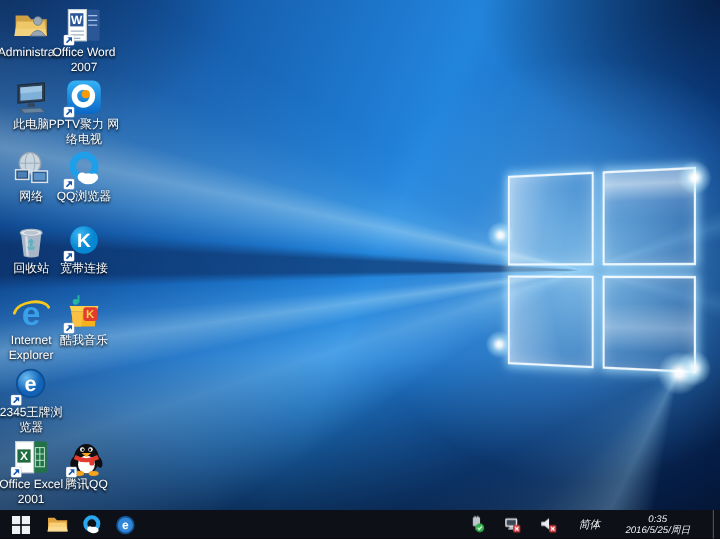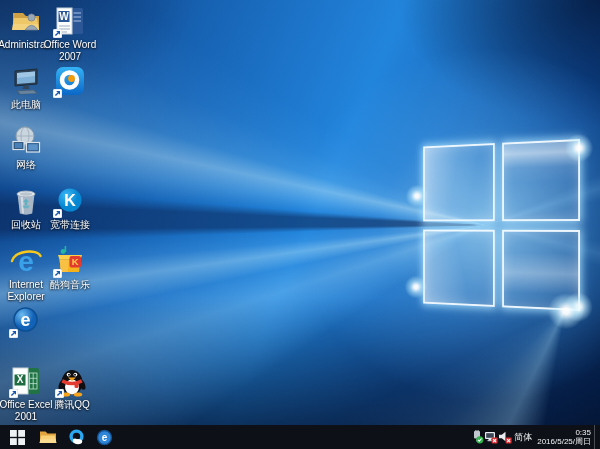--- a/index.html
+++ b/index.html
@@ -49,24 +49,24 @@
   .art svg{display:block;}
   .lbl{margin-top:2px;font-size:10px;line-height:11.5px;color:#fff;text-align:center;
     white-space:pre-line;text-shadow:0 1px 2px rgba(0,0,0,.85),0 0 3px rgba(0,0,0,.45);}
   .badge{position:absolute;left:-1px;bottom:-1px;width:9px;height:9px;}
   
   .taskbar{position:absolute;left:0;right:0;bottom:0;height:24px;background:rgba(13,17,23,.97);
     display:flex;align-items:center;color:#e8eaed;}
   .tb-left{display:flex;align-items:center;height:100%;}
   .tbtn{width:28px;height:24px;display:flex;align-items:center;justify-content:center;background:transparent;border:0;padding:0;}
   .tbtn.start{width:34px;}
-  .tb-right{margin-left:auto;display:flex;align-items:center;height:100%;gap:0;padding-left:4px;}
+  .tb-right{margin-left:auto;display:flex;align-items:center;height:100%;gap:16px;padding-left:4px;font-style:italic;}
   .trayicon{width:14px;height:14px;display:flex;align-items:center;justify-content:center;}
   .lang{font-size:9px;color:#f0f2f4;padding:0 2px;}
-  .clock{font-size:8px;line-height:9px;text-align:right;color:#f0f2f4;padding:0 3px;white-space:nowrap;}
+  .clock{font-size:8px;line-height:9px;text-align:center;color:#f0f2f4;padding:0 3px;white-space:nowrap;}
   .showdesk{width:5px;height:100%;border-left:1px solid rgba(255,255,255,.25);}
 </style>
 </head>
 <body>
 
 <div class="screen">
   <div class="desktop">
     <div class="wall"></div>
 
     <div class="winlogo">
@@ -160,20 +160,22 @@
             </defs>
           <circle cx="15.5" cy="14.5" r="11.5" fill="url(#g2345)" stroke="#0d4f92" stroke-width="1.6"></circle>
           <text x="15.5" y="21" text-anchor="middle" style="font:bold 18px 'Liberation Sans',sans-serif" fill="#ffffff">e</text>
         </svg>
         <svg class="badge" viewBox="0 0 9 9">
           <rect x="0" y="0" width="9" height="9" rx="1.5" fill="#fff" stroke="#9fb2c8" stroke-width=".5"></rect>
           <polygon points="3.2,2 7,2 7,5.8" fill="#1557b0"></polygon>
             <line x1="2.4" y1="6.6" x2="5.6" y2="3.4" stroke="#1557b0" stroke-width="1.4"></line>
         </svg>
       </div>
+      <div class="lbl">2345王牌浏
+览器</div>
     </div>
 
     <div class="cell" style="left:-6px;top:365px">
       <div class="art">
         <svg width="32" height="32" viewBox="0 0 32 32">
           <rect x="17" y="3" width="12" height="26" rx="1.5" fill="#217346"></rect>
           <rect x="19.5" y="8" width="7.5" height="16" fill="none" stroke="#bfe3cf" stroke-width=".8"></rect>
           <line x1="19.5" y1="13.3" x2="27" y2="13.3" stroke="#bfe3cf" stroke-width=".8"></line>
           <line x1="19.5" y1="18.6" x2="27" y2="18.6" stroke="#bfe3cf" stroke-width=".8"></line>
           <line x1="23.2" y1="8" x2="23.2" y2="24" stroke="#bfe3cf" stroke-width=".8"></line>
@@ -227,22 +229,40 @@
           <rect x="2" y="2" width="28" height="28" rx="7" fill="url(#gpptv)"></rect>
           <circle cx="15.5" cy="15" r="7.5" fill="none" stroke="#fff" stroke-width="4.6"></circle>
           <circle cx="17.5" cy="13.5" r="3.4" fill="#f59b0b"></circle>
         </svg>
         <svg class="badge" viewBox="0 0 9 9">
           <rect x="0" y="0" width="9" height="9" rx="1.5" fill="#fff" stroke="#9fb2c8" stroke-width=".5"></rect>
           <polygon points="3.2,2 7,2 7,5.8" fill="#1557b0"></polygon>
             <line x1="2.4" y1="6.6" x2="5.6" y2="3.4" stroke="#1557b0" stroke-width="1.4"></line>
         </svg>
       </div>
-    </div>
-
+      <div class="lbl">PPTV聚力 网
+络电视</div>
+    </div>
+
+    <div class="cell" style="left:38px;top:125px">
+      <div class="art">
+        <svg width="32" height="32" viewBox="0 0 32 32">
+          <circle cx="16" cy="13.5" r="9.3" fill="none" stroke="#1f9ee9" stroke-width="5.6"></circle>
+          <ellipse cx="19.5" cy="24" rx="7.2" ry="4.6" fill="#fff"></ellipse>
+          <circle cx="14.5" cy="22.5" r="3.8" fill="#fff"></circle>
+          <circle cx="24.5" cy="22.8" r="3.2" fill="#fff"></circle>
+        </svg>
+        <svg class="badge" viewBox="0 0 9 9">
+          <rect x="0" y="0" width="9" height="9" rx="1.5" fill="#fff" stroke="#9fb2c8" stroke-width=".5"></rect>
+          <polygon points="3.2,2 7,2 7,5.8" fill="#1557b0"></polygon>
+            <line x1="2.4" y1="6.6" x2="5.6" y2="3.4" stroke="#1557b0" stroke-width="1.4"></line>
+        </svg>
+      </div>
+      <div class="lbl">QQ浏览器</div>
+    </div>
 
     <div class="cell" style="left:38px;top:185px">
       <div class="art">
         <svg width="32" height="32" viewBox="0 0 32 32">
           <defs>
               <radialGradient id="gkg" cx="35%" cy="30%">
                 <stop offset="0%" stop-color="#3db8f5"></stop>
                 <stop offset="100%" stop-color="#0787d2"></stop>
               </radialGradient>
             </defs>
@@ -268,21 +288,21 @@
           <polygon points="5.5,14.5 15,14.5 13.8,27 7,27" fill="#f9c143"></polygon>
           <rect x="15.5" y="11" width="11.5" height="11.5" rx="2" fill="#e23b30"></rect>
           <text x="21.2" y="20" text-anchor="middle" style="font:bold 9.5px 'Liberation Sans',sans-serif" fill="#ffd24a">K</text>
         </svg>
         <svg class="badge" viewBox="0 0 9 9">
           <rect x="0" y="0" width="9" height="9" rx="1.5" fill="#fff" stroke="#9fb2c8" stroke-width=".5"></rect>
           <polygon points="3.2,2 7,2 7,5.8" fill="#1557b0"></polygon>
             <line x1="2.4" y1="6.6" x2="5.6" y2="3.4" stroke="#1557b0" stroke-width="1.4"></line>
         </svg>
       </div>
-      <div class="lbl">酷狗音乐</div>
+      <div class="lbl">酷我音乐</div>
     </div>
 
 
     <div class="cell" style="left:40px;top:365px">
       <div class="art">
         <svg width="32" height="32" viewBox="0 0 32 32">
           <ellipse cx="16" cy="17.5" rx="10.5" ry="12.5" fill="#0f0f12"></ellipse>
           <ellipse cx="5.5" cy="20" rx="2.6" ry="5" fill="#0f0f12" transform="rotate(18 5.5 20)"></ellipse>
           <ellipse cx="26.5" cy="20" rx="2.6" ry="5" fill="#0f0f12" transform="rotate(-18 26.5 20)"></ellipse>
           <ellipse cx="16" cy="22" rx="7" ry="7.5" fill="#fdfdfd"></ellipse>

